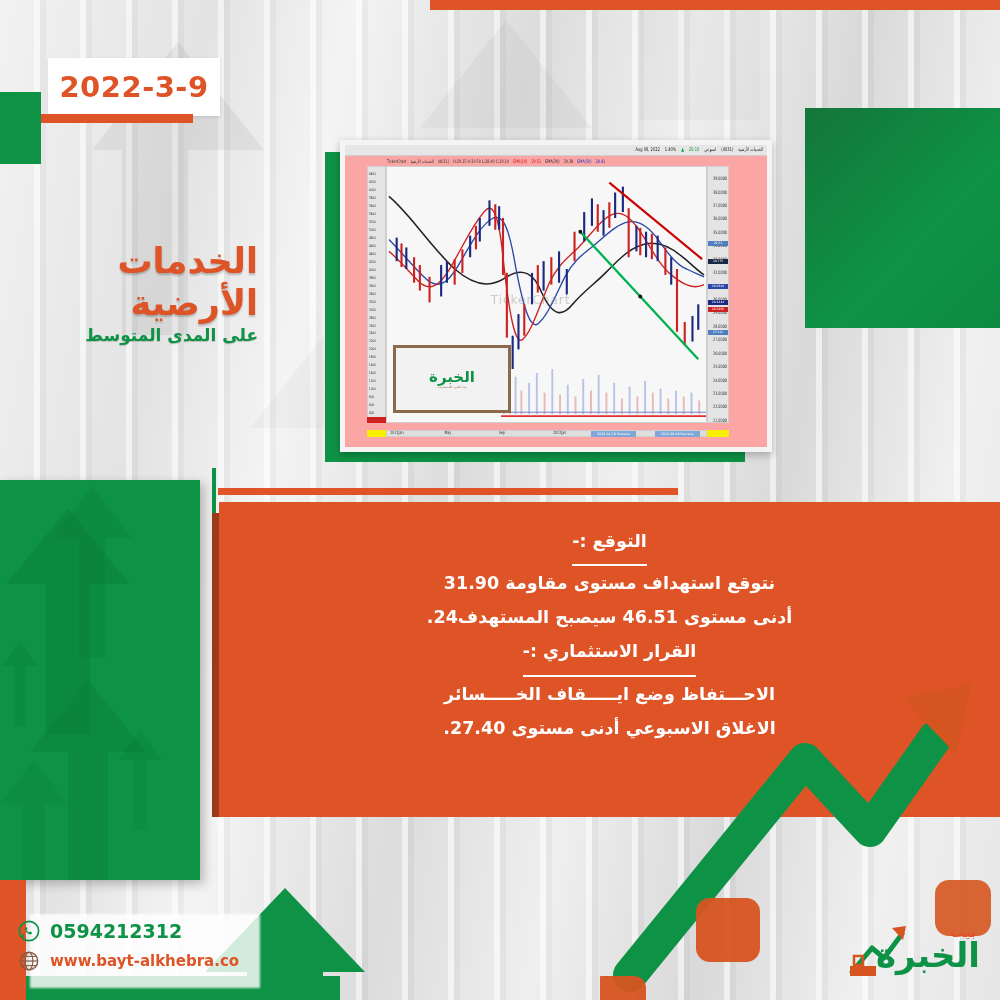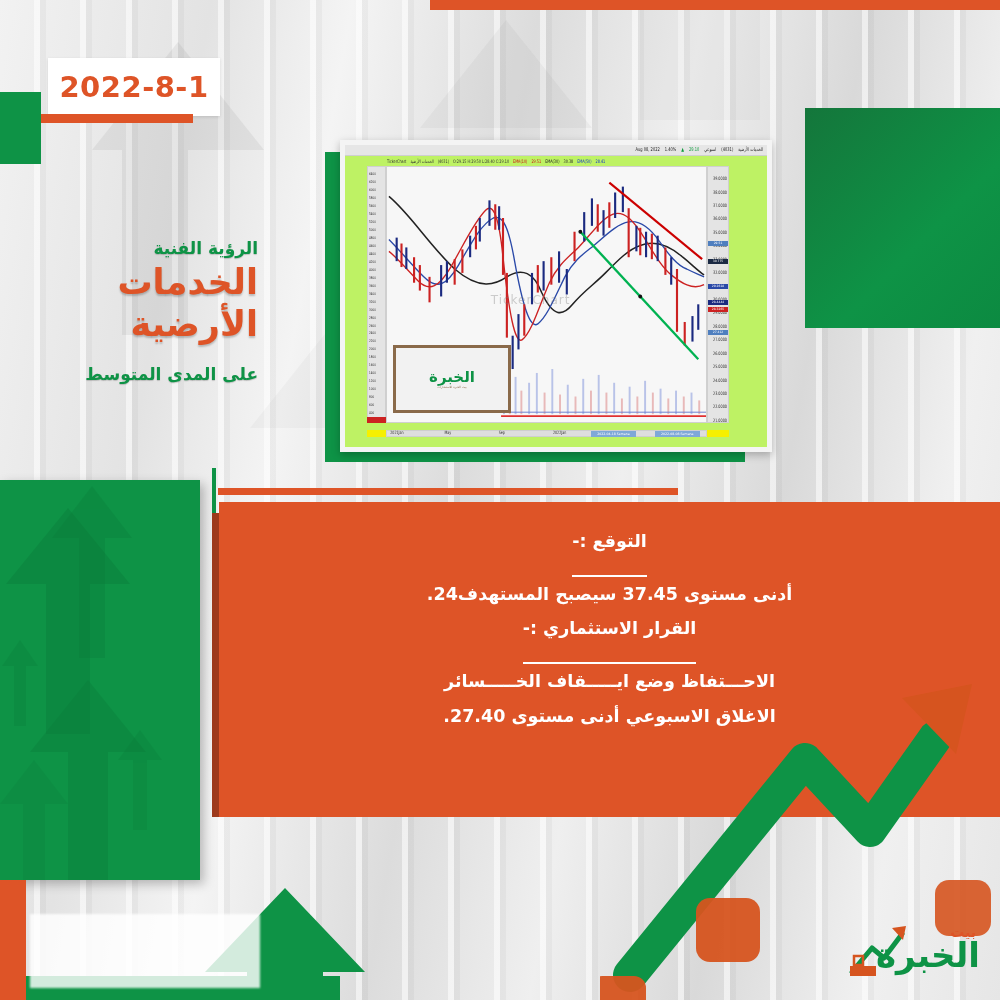--- a/index.html
+++ b/index.html
@@ -30,30 +30,30 @@
      display:flex;align-items:center;justify-content:center;box-shadow:0 1px 3px rgba(0,0,0,.12);}
   .date-card span{color:#DE5427;font-size:29px;font-weight:bold;letter-spacing:.5px;}
   .date-underline{position:absolute;left:41px;top:114px;width:152px;height:9px;background:#DE5427;}
 
   
   .headline{position:absolute;right:742px;top:238px;width:240px;text-align:right;direction:rtl;}
   .hl-small{color:#0E9346;font-size:17px;font-weight:bold;line-height:1.25;letter-spacing:-.2px;
      text-shadow:0 1px 1px rgba(0,0,0,.18);}
   .hl-big{color:#DE5427;font-size:35px;font-weight:bold;line-height:1.2;margin:2px 0 0 0;
      text-shadow:0 2px 2px rgba(0,0,0,.22);}
-  .hl-sub{color:#0E9346;font-size:17px;font-weight:bold;line-height:1.3;margin-top:18px;
+  .hl-sub{color:#0E9346;font-size:17px;font-weight:bold;line-height:1.3;margin-top:0;
      text-shadow:0 1px 1px rgba(0,0,0,.18);}
 
   
   .chart-green-back{position:absolute;left:805px;top:108px;width:195px;height:220px;
      background:linear-gradient(135deg,#14763B 0%,#0E9346 60%,#0C8A41 100%);}
   .chart-green-frame{position:absolute;left:325px;top:152px;width:420px;height:310px;background:#0E9346;}
   .chart-card{position:absolute;left:340px;top:140px;width:432px;height:312px;background:#f4f4f4;
      box-shadow:0 3px 8px rgba(0,0,0,.25);padding:5px;box-sizing:border-box;}
-  .chart-inner{position:relative;width:100%;height:100%;background:#bef264;overflow:hidden;}
+  .chart-inner{position:relative;width:100%;height:100%;background:#fca5a5;overflow:hidden;}
 
   .ch-topbar{position:absolute;left:0;top:0;right:0;height:11px;background:#e6e6e6;
      border-bottom:1px solid #cfcfcf;display:flex;flex-direction:row-reverse;align-items:center;gap:5px;
      padding:0 4px;box-sizing:border-box;}
   .ch-topbar .t{font-size:3.6px;color:#222;white-space:nowrap;transform:scaleY(1.4);}
   .ch-topbar .tg{color:#0a9b3a;} .ch-topbar .tup{color:#0a9b3a;}
 
   .ch-legend{position:absolute;left:42px;top:13px;right:62px;height:7px;display:flex;align-items:center;gap:4px;}
   .ch-legend .l{font-size:3.4px;white-space:nowrap;transform:scaleY(1.4);color:#333;}
   .ch-legend .lr{color:#cc1111;} .ch-legend .lb{color:#1133cc;} .ch-legend .lk{color:#222;}
@@ -83,21 +83,21 @@
 
   
   .panel-shadow{position:absolute;left:212px;top:513px;width:7px;height:304px;background:#9e3a1c;}
   .panel{position:absolute;left:219px;top:502px;width:781px;height:315px;background:#DE5427;}
   .panel-rule{position:absolute;left:218px;top:488px;width:460px;height:7px;background:#DE5427;}
   .panel-green-edge{position:absolute;left:212px;top:468px;width:4px;height:48px;background:#0E9346;}
 
   .ptext{position:absolute;left:0;right:0;top:0;direction:rtl;text-align:center;color:#fff;
      padding:22px 60px 0 60px;box-sizing:border-box;}
   .pline{font-size:17.5px;font-weight:bold;line-height:1.95;letter-spacing:0px;white-space:nowrap;}
-  .pline.hdr{display:inline-block;border-bottom:2px solid #fff;padding-bottom:17px;}
+  .pline.hdr{display:inline-block;border-bottom:2px solid #fff;padding-bottom:6px;}
   .hdrwrap{line-height:2.1;}
 
   
   .arrows-panel{position:absolute;left:0;top:480px;width:200px;height:400px;background:#0E9346;overflow:hidden;
      box-shadow:4px 4px 10px rgba(0,0,0,.25);}
   .ap-arrow{position:absolute;opacity:.38;}
   .ap-head{width:0;height:0;border-left:var(--w) solid transparent;border-right:var(--w) solid transparent;
      border-bottom:var(--h) solid #0a7a39;}
   .ap-stem{background:#0a7a39;margin:0 auto;}
 
@@ -134,26 +134,25 @@
   <div class="wmark wtri" style="left:92px;top:42px;"></div>
   <div class="wmark wbar" style="left:122px;top:150px;width:66px;height:185px;"></div>
   <div class="wmark wtri" style="left:420px;top:20px;opacity:.06;"></div>
   <div class="wmark wtri" style="left:250px;top:320px;opacity:.05;"></div>
   <div class="wmark wbar" style="left:640px;top:0px;width:120px;height:120px;opacity:.05;"></div>
 
   <div class="top-strip"></div>
 
   <div class="green-tab"></div>
   <div class="date-card">
-    <span>2022-8-1</span>
+    <span>2022-3-9</span>
   </div>
   <div class="date-underline"></div>
 
   <div class="headline">
-    <div class="hl-small">الرؤية الفنية</div>
     <div class="hl-big">الخدمات الأرضية</div>
     <div class="hl-sub">على المدى المتوسط</div>
   </div>
 
   <div class="chart-green-back"></div>
   <div class="chart-green-frame"></div>
 
   <div class="chart-card">
     <div class="chart-inner">
 
@@ -379,21 +378,22 @@
   </div>
 
   <div class="panel-green-edge"></div>
   <div class="panel-rule"></div>
   <div class="panel-shadow"></div>
   <div class="panel">
     <div class="ptext">
       <div class="hdrwrap">
         <span class="pline hdr">التوقع :-</span>
       </div>
-      <div class="pline">أدنى مستوى 37.45 سيصبح المستهدف24.</div>
+      <div class="pline">نتوقع استهداف مستوى مقاومة 31.90</div>
+      <div class="pline">أدنى مستوى 46.51 سيصبح المستهدف24.</div>
       <div class="hdrwrap">
         <span class="pline hdr">القرار الاستثماري :-</span>
       </div>
       <div class="pline">الاحـــتفاظ وضع ايـــــقاف الخـــــسائر</div>
       <div class="pline">الاغلاق الاسبوعي أدنى مستوى 27.40.</div>
     </div>
   </div>
 
   <div class="arrows-panel">
     <div class="ap-arrow" style="left:6px;top:28px;">
@@ -431,20 +431,40 @@
   <div class="orange-sq" style="left:935px;top:880px;width:56px;height:56px;opacity:.9;"></div>
 
   <svg style="position:absolute;left:195px;bottom:0;width:180px;height:120px;" viewBox="0 0 180 120">
     <path d="M90 8 L170 92 L128 92 L128 120 L52 120 L52 92 L10 92 Z" fill="#0E9346"></path>
   </svg>
   <div class="bot-green"></div>
   <div class="bot-orange"></div>
   <div class="bot-orange2"></div>
 
   <div class="cbg"></div>
+  <div class="contact">
+    <div class="crow">
+      <svg class="ic" viewBox="0 0 24 24">
+        <circle cx="12" cy="12" r="10.5" fill="none" stroke="#0E9346" stroke-width="1.8"></circle>
+        <path d="M8.6 7.6c.4-.1.8 0 1 .5l.6 1.3c.1.3 0 .6-.2.8l-.5.5c-.1.1-.1.3 0 .5.5.9 1.3 1.7 2.2 2.2.2.1.4.1.5 0l.5-.5c.2-.2.5-.3.8-.2l1.3.6c.5.2.6.6.5 1-.2.9-1.1 1.5-2 1.4-2.7-.3-5.2-2.8-5.5-5.5-.1-.9.5-1.8 1.4-2z" fill="#0E9346"></path>
+        <path d="M4.5 19.5l1.3-3.4" stroke="#0E9346" stroke-width="1.6" fill="none" stroke-linecap="round"></path>
+      </svg>
+      <div class="ctext green">0594212312</div>
+    </div>
+    <div class="crow">
+      <svg class="ic" viewBox="0 0 24 24">
+        <circle cx="12" cy="12" r="9.5" fill="none" stroke="#8a5a44" stroke-width="1.6"></circle>
+        <ellipse cx="12" cy="12" rx="4.2" ry="9.5" fill="none" stroke="#8a5a44" stroke-width="1.3"></ellipse>
+        <line x1="2.5" y1="12" x2="21.5" y2="12" stroke="#8a5a44" stroke-width="1.3"></line>
+        <line x1="4" y1="7" x2="20" y2="7" stroke="#8a5a44" stroke-width="1.1"></line>
+        <line x1="4" y1="17" x2="20" y2="17" stroke="#8a5a44" stroke-width="1.1"></line>
+      </svg>
+      <div class="ctext orange">www.bayt-alkhebra.co</div>
+    </div>
+  </div>
 
   <div class="brand">
     <svg class="bmark" viewBox="0 0 64 58">
       <path d="M6 50 L26 26 L38 36 L56 12" fill="none" stroke="#0E9346" stroke-width="5" stroke-linecap="round" stroke-linejoin="round"></path>
       <path d="M46 6 L60 4 L57 18 Z" fill="#D6541F"></path>
       <rect x="8" y="34" width="9" height="9" fill="none" stroke="#D6541F" stroke-width="2.5"></rect>
       <rect x="4" y="44" width="26" height="10" fill="#D6541F"></rect>
     </svg>
     <div class="btop">بيت</div>
     <div class="bword">الخبرة</div>

